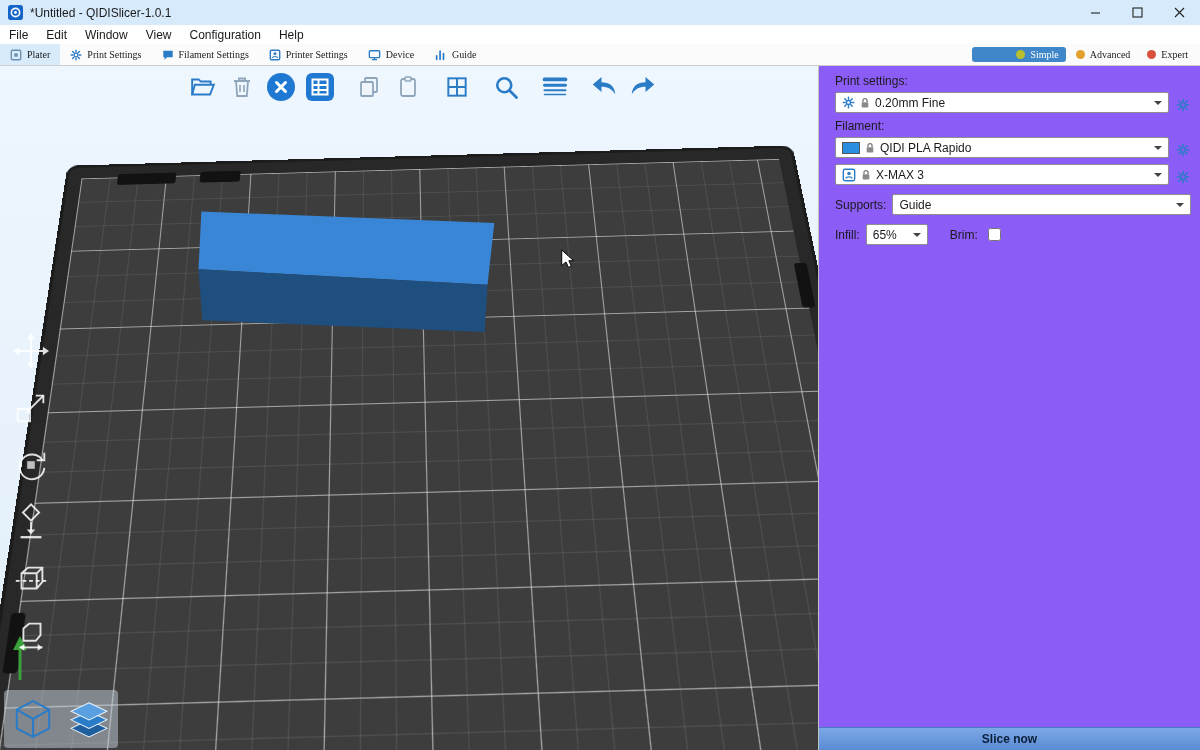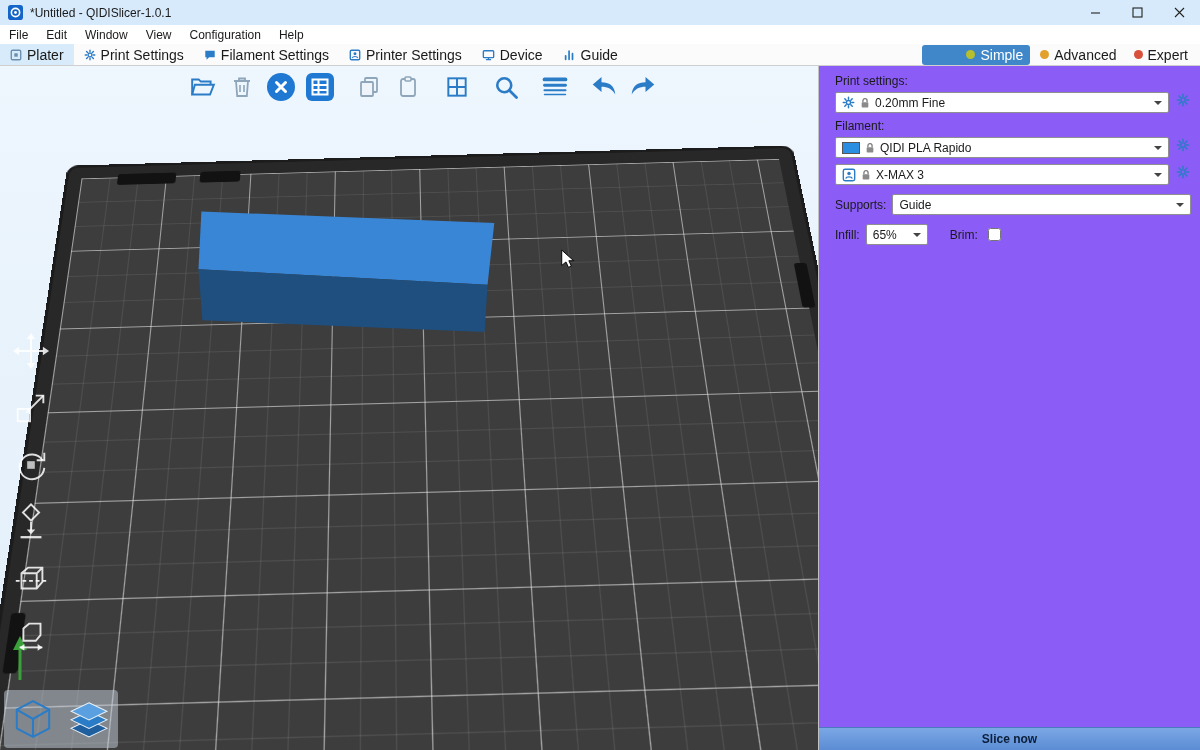--- a/index.html
+++ b/index.html
@@ -12,21 +12,21 @@
   .app-icon{width:15px;height:15px;margin-right:7px;flex:0 0 auto;}
   .win-controls{margin-left:auto;display:flex;height:100%;}
   .win-btn{width:42px;height:100%;display:flex;align-items:center;justify-content:center;}
 
   
   .menubar{height:19px;background:#fff;display:flex;align-items:center;font-size:12px;}
   .menu-item{padding:0 9px;height:100%;display:flex;align-items:center;}
 
   
   .tabbar{height:22px;background:#fbfbfb;border-bottom:1px solid #cfcfcf;
-    display:flex;align-items:stretch;font-size:14px;}
+    display:flex;align-items:stretch;font-size:10px;font-family:Liberation Serif, serif;}
   .tab{display:flex;align-items:center;gap:5px;padding:0 10px;}
   .tab.active{background:#d7ebfa;}
   .tab svg{flex:0 0 auto;}
   .modes{margin-left:auto;display:flex;align-items:center;gap:3px;padding-right:5px;}
   .mode{display:flex;align-items:center;gap:5px;padding:2px 7px;border-radius:3px;}
   .mode.active{background:#3f87c8;color:#fff;padding-left:44px;}
   .dot{width:9px;height:9px;border-radius:50%;flex:0 0 auto;}
   .dot-simple{background:#b8bf2e;}
   .dot-advanced{background:#e2a12c;}
   .dot-expert{background:#d8503c;}
@@ -71,21 +71,21 @@
 
   .axis-marker{position:absolute;left:9px;bottom:70px;z-index:3;}
 
   .model-layer{position:absolute;inset:0;z-index:2;pointer-events:none;}
   .cursor-layer{position:absolute;inset:0;z-index:6;pointer-events:none;}
 
   
   .sidebar{position:relative;width:394px;height:684px;background:#8b5cf6;
     font-size:12px;padding:6px 9px 0 16px;}
   .section-label{margin:2px 0 4px 0;}
-  .combo-row{display:flex;align-items:flex-start;gap:6px;margin-bottom:6px;}
+  .combo-row{display:flex;align-items:flex-end;gap:6px;margin-bottom:6px;}
   .combo{flex:1;height:21px;border:1px solid #8f8f8f;border-radius:2px;background:#fff;
     display:flex;align-items:center;gap:5px;padding:0 6px;min-width:0;}
   .combo .txt{white-space:nowrap;overflow:hidden;}
   .caret{margin-left:auto;width:0;height:0;border:4px solid transparent;
     border-top-color:#444;transform:translateY(2px);flex:0 0 auto;}
   .gear-btn{width:16px;height:16px;display:flex;align-items:center;justify-content:center;flex:0 0 auto;}
   .swatch{width:18px;height:12px;background:#2a8fe0;border:1px solid #555;flex:0 0 auto;}
   .inline-row{display:flex;align-items:center;margin:9px 0 4px 0;}
   .inline-row .lbl{margin-right:6px;white-space:nowrap;}
   .combo.small{flex:0 0 62px;}

